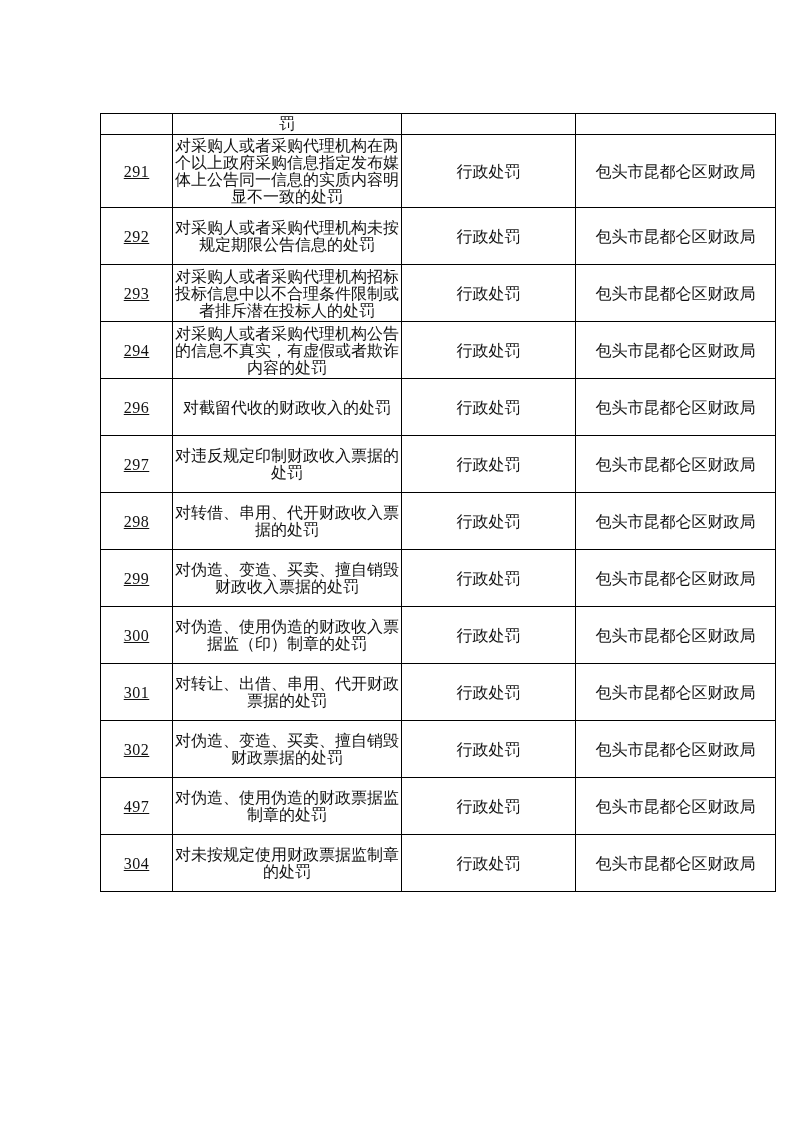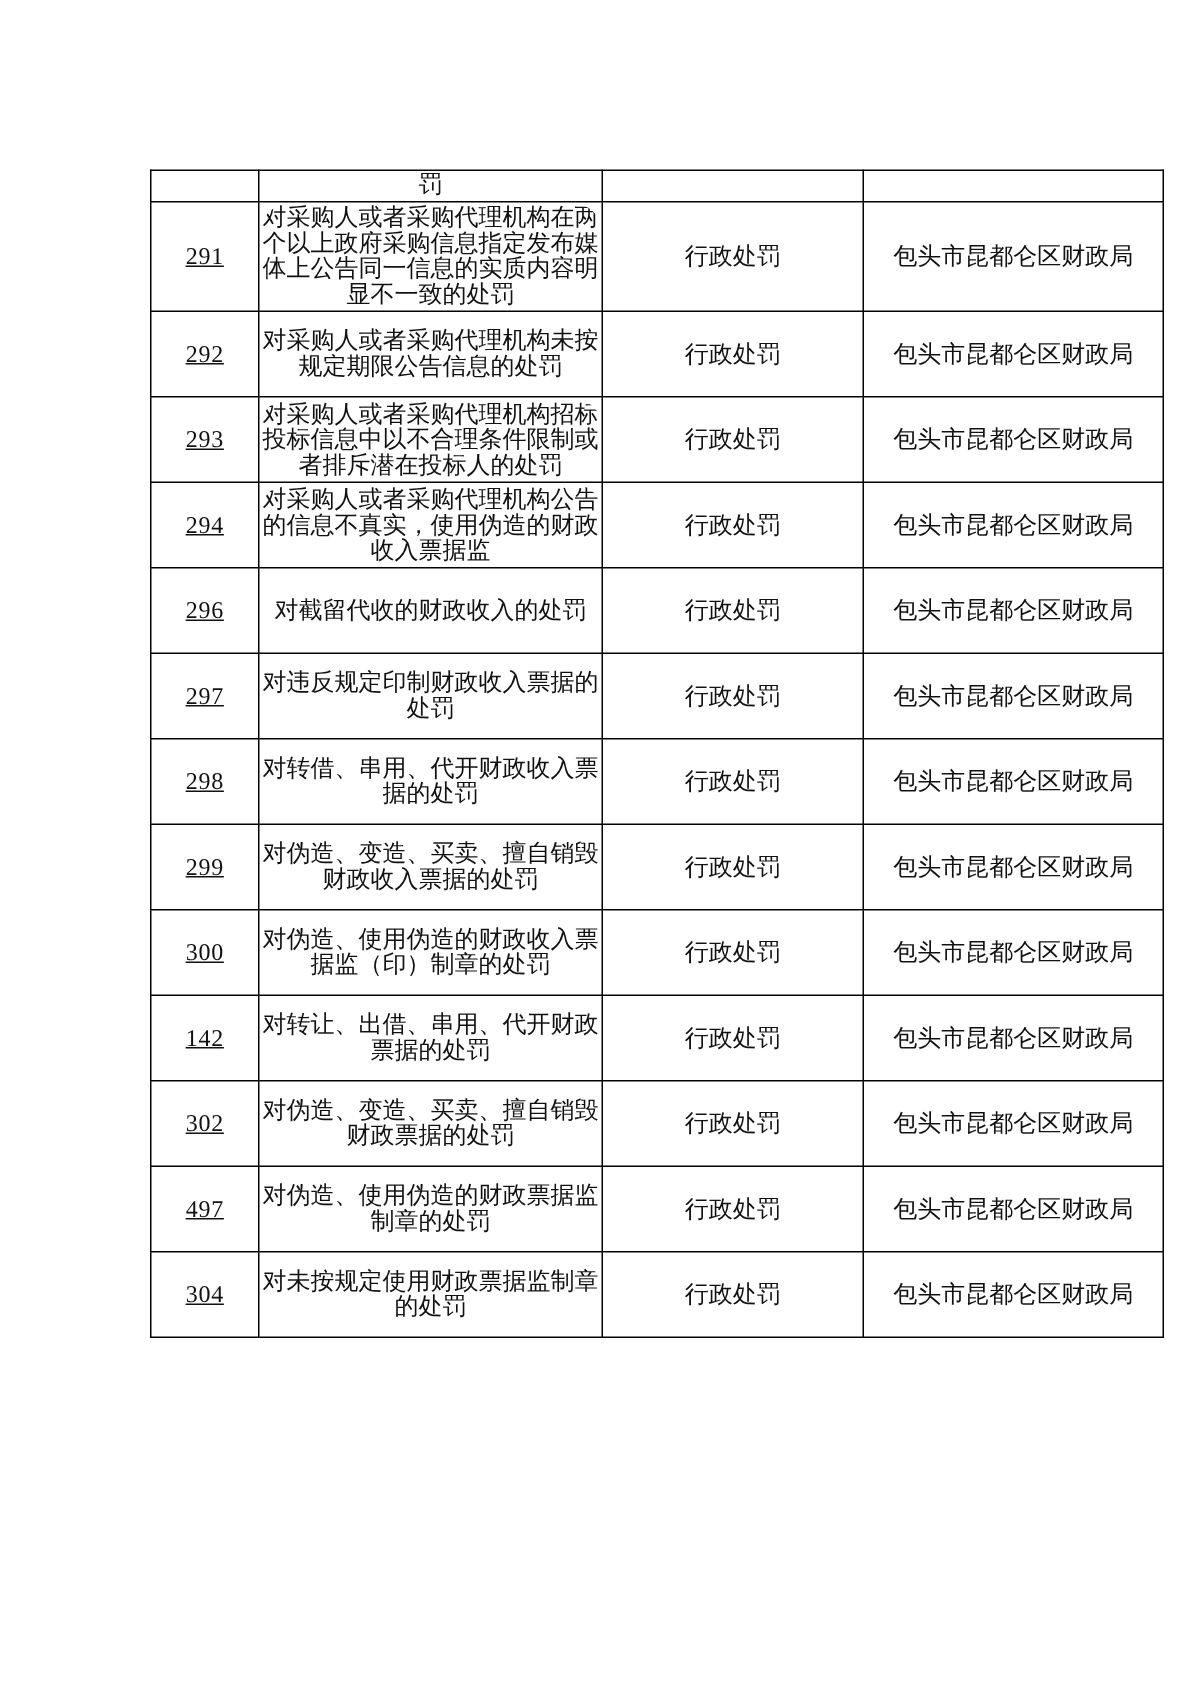--- a/index.html
+++ b/index.html
@@ -65,21 +65,21 @@
         <td class="c-auth">包头市昆都仑区财政局</td>
       </tr>
       <tr class="row-std">
         <td class="c-num">293</td>
         <td class="c-desc">对采购人或者采购代理机构招标投标信息中以不合理条件限制或者排斥潜在投标人的处罚</td>
         <td class="c-type">行政处罚</td>
         <td class="c-auth">包头市昆都仑区财政局</td>
       </tr>
       <tr class="row-std">
         <td class="c-num">294</td>
-        <td class="c-desc">对采购人或者采购代理机构公告的信息不真实，使用伪造的财政收入票据监</td>
+        <td class="c-desc">对采购人或者采购代理机构公告的信息不真实，有虚假或者欺诈内容的处罚</td>
         <td class="c-type">行政处罚</td>
         <td class="c-auth">包头市昆都仑区财政局</td>
       </tr>
       <tr class="row-std">
         <td class="c-num">296</td>
         <td class="c-desc">对截留代收的财政收入的处罚</td>
         <td class="c-type">行政处罚</td>
         <td class="c-auth">包头市昆都仑区财政局</td>
       </tr>
       <tr class="row-std">
@@ -100,21 +100,21 @@
         <td class="c-type">行政处罚</td>
         <td class="c-auth">包头市昆都仑区财政局</td>
       </tr>
       <tr class="row-std">
         <td class="c-num">300</td>
         <td class="c-desc">对伪造、使用伪造的财政收入票据监（印）制章的处罚</td>
         <td class="c-type">行政处罚</td>
         <td class="c-auth">包头市昆都仑区财政局</td>
       </tr>
       <tr class="row-std">
-        <td class="c-num">142</td>
+        <td class="c-num">301</td>
         <td class="c-desc">对转让、出借、串用、代开财政票据的处罚</td>
         <td class="c-type">行政处罚</td>
         <td class="c-auth">包头市昆都仑区财政局</td>
       </tr>
       <tr class="row-std">
         <td class="c-num">302</td>
         <td class="c-desc">对伪造、变造、买卖、擅自销毁财政票据的处罚</td>
         <td class="c-type">行政处罚</td>
         <td class="c-auth">包头市昆都仑区财政局</td>
       </tr>

